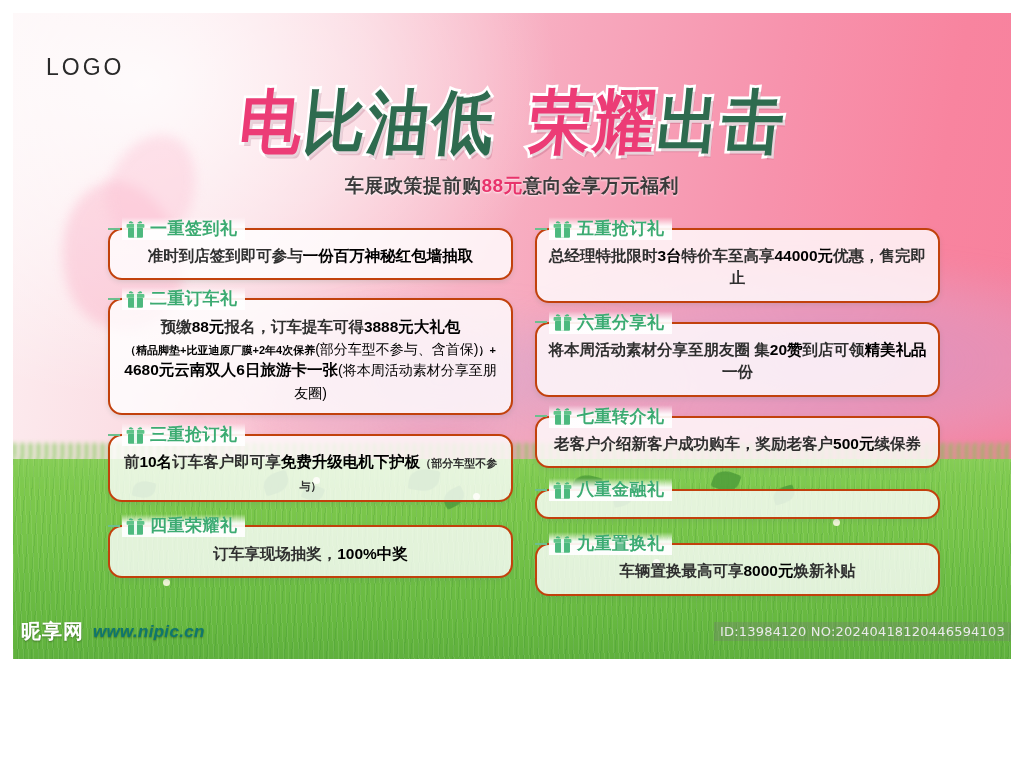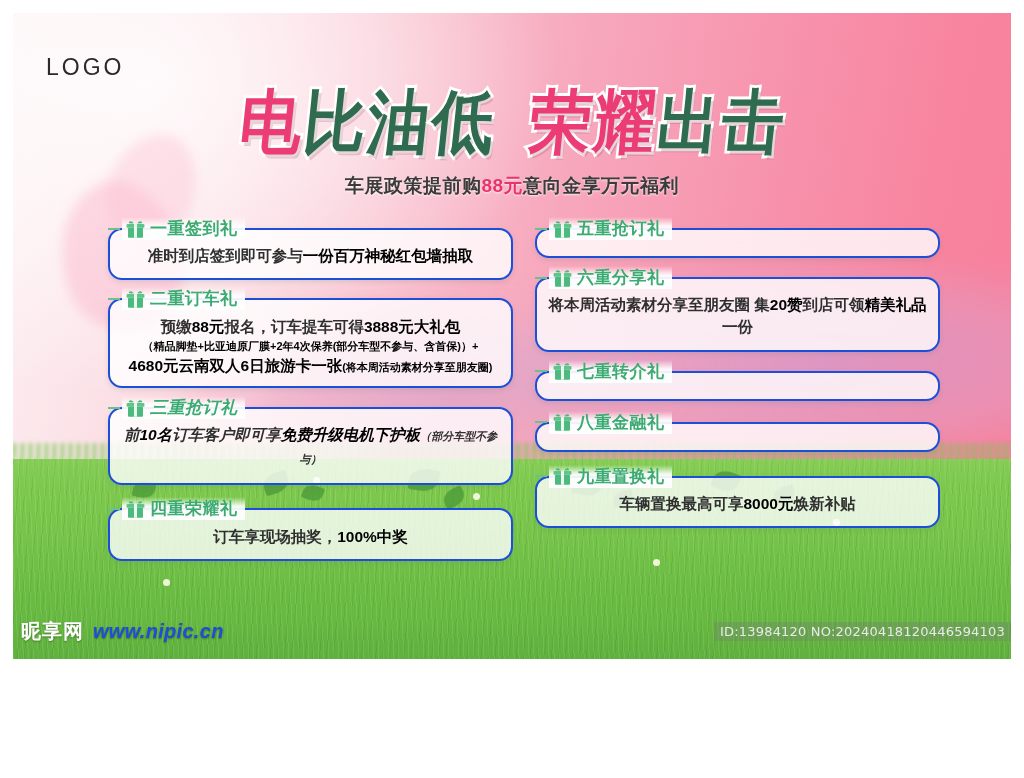--- a/index.html
+++ b/index.html
@@ -192,21 +192,21 @@
   #subtitle .hi{ color:#e8336b; }
 
   
   .col{ position:absolute; }
   #col-left{ left:95px; top:215px; width:405px; }
   #col-right{ left:522px; top:215px; width:405px; }
 
   .card{
     position:relative;
     margin-bottom:13px;
-    border:2px solid #1d4ed8;
+    border:2px solid #c2410c;
     border-radius:14px;
     background:rgba(255,255,255,.80);
     box-shadow:0 2px 5px rgba(90,130,110,.18);
     padding:16px 14px 11px 14px;
   }
   .card-head{
     position:absolute;
     left:12px; top:-13px;
     display:flex; align-items:center; gap:5px;
     padding:0 7px 0 4px;
@@ -227,28 +227,28 @@
     letter-spacing:.5px;
     text-shadow:0 1px 0 rgba(255,255,255,.9);
   }
   .card-body{
     text-align:center;
     color:#2f2f2f;
   }
   .line{ line-height:1.45; }
   .l-main{ font-size:15.5px; font-weight:700; }
   .l-small{ font-size:11px; font-weight:700; }
-  .l-tiny{ font-size:11px; font-weight:700; }
+  .l-tiny{ font-size:14px; font-weight:400; }
   .pink{ color:#000000; }
   .note{ font-size:11px; font-weight:700; color:#2f2f2f; }
 
   
   #card1{ padding:15px 12px 11px; }
   #card2{ padding:16px 10px 9px; }
-  #card3{ padding:15px 8px 14px;font-style:italic; }
+  #card3{ padding:15px 8px 4px; }
   #card4{ padding:16px 10px 10px; }
   #card5{ padding:15px 8px 11px; }
   #card6{ padding:15px 8px 11px; }
   #card7{ padding:15px 10px 11px; }
   #card8{ padding:15px 10px 11px; }
   #card9{ padding:15px 10px 11px; }
 
   #col-left  #card1{ margin-bottom:18px; }
   #col-left  #card2{ margin-bottom:19px; }
   #col-left  #card3{ margin-bottom:23px; }
@@ -263,21 +263,21 @@
     display:flex; align-items:center; gap:9px;
     z-index:30;
   }
   #wm-left .wm-cn{
     font-size:20px; font-weight:700; color:#ffffff;
     letter-spacing:1px;
     font-family:"DejaVu Sans","Liberation Sans",sans-serif;
     text-shadow:0 1px 2px rgba(0,0,0,.35);
   }
   #wm-left .wm-url{
-    font-size:20px; font-style:italic; font-weight:700; color:#1d4ed8;
+    font-size:17px; font-style:italic; font-weight:700; color:#0f766e;
     text-shadow:0 1px 2px rgba(0,0,0,.35);
     letter-spacing:.3px;
   }
   #wm-id{
     position:absolute; right:0px; bottom:18px;
     font-size:13px; color:#e9e9e9;
     background:rgba(120,120,120,.30);
     padding:2px 6px;
     letter-spacing:.2px;
     z-index:30;
@@ -418,20 +418,23 @@
             <svg viewBox="0 0 20 19" width="19" height="18" aria-hidden="true">
               <path d="M3 3.2c0-1.2 1-2 2.1-1.8 1.2.2 2.2 1 3 2.1-1.3.2-2.6.2-3.6-.1-.9-.2-1.5 0-1.5-.2z" fill="#4cb97e"></path>
               <path d="M17 3.2c0-1.2-1-2-2.1-1.8-1.2.2-2.2 1-3 2.1 1.3.2 2.6.2 3.6-.1.9-.2 1.5 0 1.5-.2z" fill="#4cb97e"></path>
               <rect x="0.6" y="4.3" width="18.8" height="4" rx="1" fill="#5fc489"></rect>
               <rect x="2.1" y="8.3" width="15.8" height="10.4" rx="1" fill="#4cb97e"></rect>
               <rect x="8.4" y="4.3" width="3.2" height="14.4" fill="#eafaf1"></rect>
             </svg>
           </span>
           <span class="card-title">五重抢订礼</span>
         </div>
+        <div class="card-body">
+          <div class="line l-main"><span>总经理特批限时</span><span class="pink">3台</span><span>特价车至高享</span><span class="pink">44000元</span><span>优惠，售完即止</span></div>
+        </div>
       </div>
       <div class="card" id="card6">
         <div class="card-head">
           <span class="ribbon"></span>
           <span class="gift-icon">
             <svg viewBox="0 0 20 19" width="19" height="18" aria-hidden="true">
               <path d="M3 3.2c0-1.2 1-2 2.1-1.8 1.2.2 2.2 1 3 2.1-1.3.2-2.6.2-3.6-.1-.9-.2-1.5 0-1.5-.2z" fill="#4cb97e"></path>
               <path d="M17 3.2c0-1.2-1-2-2.1-1.8-1.2.2-2.2 1-3 2.1 1.3.2 2.6.2 3.6-.1.9-.2 1.5 0 1.5-.2z" fill="#4cb97e"></path>
               <rect x="0.6" y="4.3" width="18.8" height="4" rx="1" fill="#5fc489"></rect>
               <rect x="2.1" y="8.3" width="15.8" height="10.4" rx="1" fill="#4cb97e"></rect>
@@ -450,20 +453,23 @@
           <span class="gift-icon">
             <svg viewBox="0 0 20 19" width="19" height="18" aria-hidden="true">
               <path d="M3 3.2c0-1.2 1-2 2.1-1.8 1.2.2 2.2 1 3 2.1-1.3.2-2.6.2-3.6-.1-.9-.2-1.5 0-1.5-.2z" fill="#4cb97e"></path>
               <path d="M17 3.2c0-1.2-1-2-2.1-1.8-1.2.2-2.2 1-3 2.1 1.3.2 2.6.2 3.6-.1.9-.2 1.5 0 1.5-.2z" fill="#4cb97e"></path>
               <rect x="0.6" y="4.3" width="18.8" height="4" rx="1" fill="#5fc489"></rect>
               <rect x="2.1" y="8.3" width="15.8" height="10.4" rx="1" fill="#4cb97e"></rect>
               <rect x="8.4" y="4.3" width="3.2" height="14.4" fill="#eafaf1"></rect>
             </svg>
           </span>
           <span class="card-title">七重转介礼</span>
+        </div>
+        <div class="card-body">
+          <div class="line l-main"><span>老客户介绍新客户成功购车，奖励老客户</span><span class="pink">500元</span><span>续保券</span></div>
         </div>
       </div>
       <div class="card" id="card8">
         <div class="card-head">
           <span class="ribbon"></span>
           <span class="gift-icon">
             <svg viewBox="0 0 20 19" width="19" height="18" aria-hidden="true">
               <path d="M3 3.2c0-1.2 1-2 2.1-1.8 1.2.2 2.2 1 3 2.1-1.3.2-2.6.2-3.6-.1-.9-.2-1.5 0-1.5-.2z" fill="#4cb97e"></path>
               <path d="M17 3.2c0-1.2-1-2-2.1-1.8-1.2.2-2.2 1-3 2.1 1.3.2 2.6.2 3.6-.1.9-.2 1.5 0 1.5-.2z" fill="#4cb97e"></path>
               <rect x="0.6" y="4.3" width="18.8" height="4" rx="1" fill="#5fc489"></rect>

